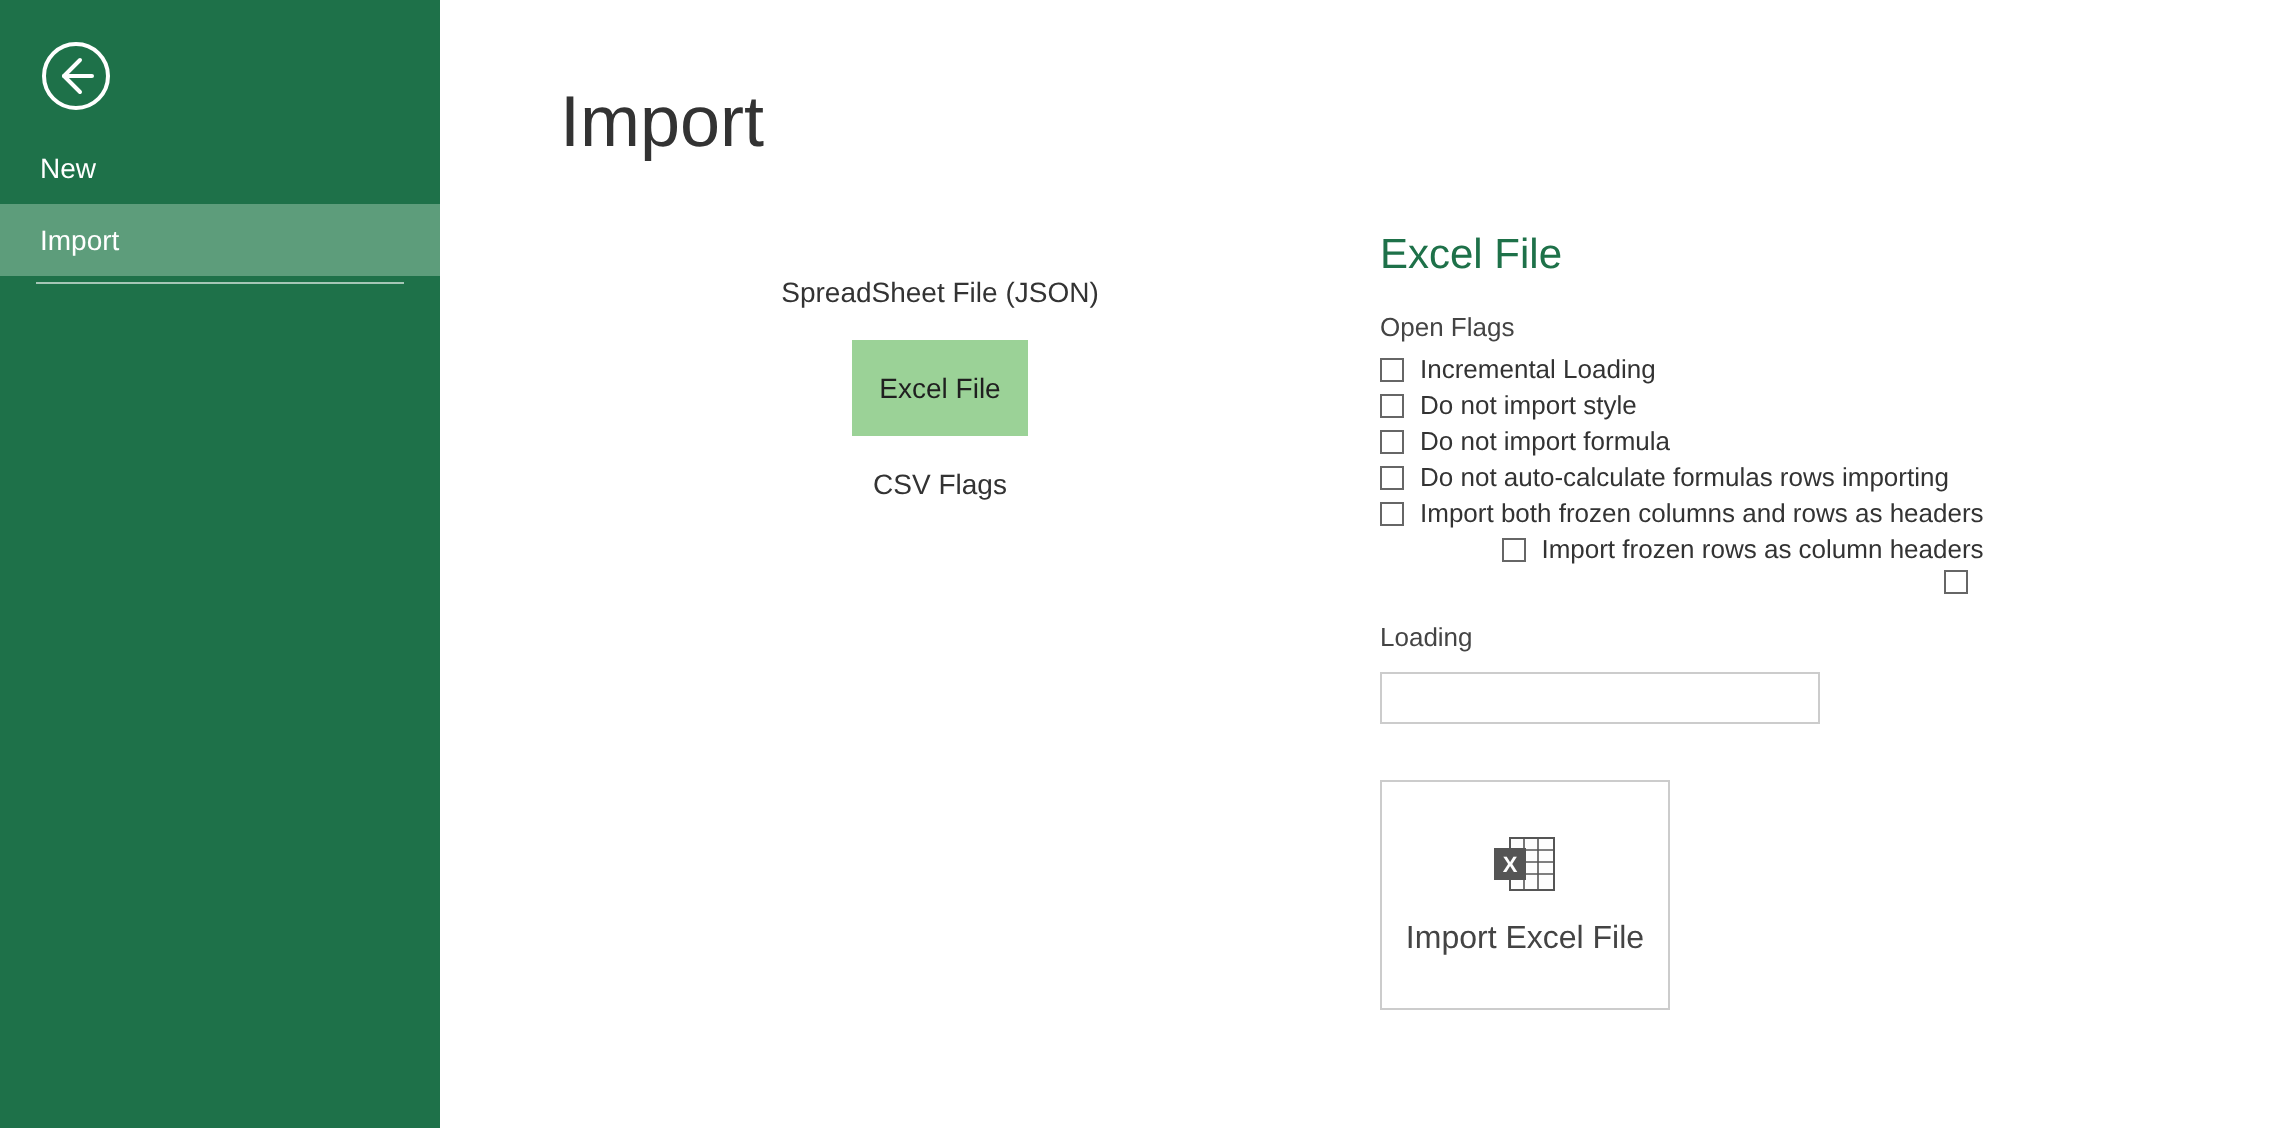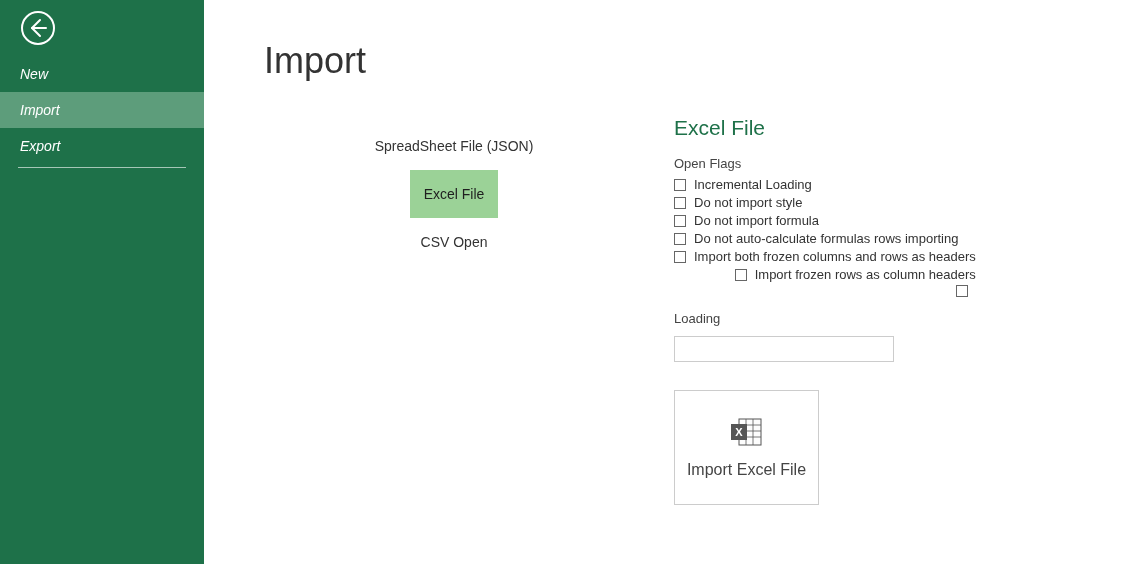--- a/index.html
+++ b/index.html
@@ -15,25 +15,25 @@
       background: #ffffff;
     }
     .app {
       display: flex;
       width: 100%;
       height: 100%;
     }
 
     
     .sidebar {
-      width: 204px;
+      width: 220px;
       background: #1e7149;
       color: #ffffff;
       flex-shrink: 0;
-      font-style: italic;
+      padding-top: 10px;
     }
     .back-button {
       width: 40px;
       height: 40px;
       margin: 8px 0 8px 18px;
       cursor: pointer;
       display: flex;
       align-items: center;
       justify-content: center;
     }
@@ -159,31 +159,30 @@
   <div class="sidebar">
     <div class="back-button">
       <svg width="36" height="36" viewBox="0 0 36 36">
         <circle cx="18" cy="18" r="16" stroke="#ffffff" stroke-width="2" fill="none"></circle>
         <path d="M20 10 L12 18 L20 26" stroke="#ffffff" stroke-width="2" fill="none" stroke-linecap="round" stroke-linejoin="round"></path>
         <line x1="12" y1="18" x2="26" y2="18" stroke="#ffffff" stroke-width="2" stroke-linecap="round"></line>
       </svg>
     </div>
     <div class="sidebar-item">New</div>
     <div class="sidebar-item active">Import</div>
-    <div class="sidebar-item">Export</div>
     <hr class="sidebar-divider">
   </div>
 
   <div class="main">
     <div class="left-col">
       <h1 class="page-title">Import</h1>
       <div class="option-list">
         <div class="option-item">SpreadSheet File (JSON)</div>
         <div class="option-item active">Excel File</div>
-        <div class="option-item">CSV Open</div>
+        <div class="option-item">CSV Flags</div>
       </div>
     </div>
 
     <div class="right-col">
       <div class="panel-title">Excel File</div>
 
       <div class="group-label">Open Flags</div>
 
       <label class="checkbox-row">
         <span class="checkbox-box"></span>

